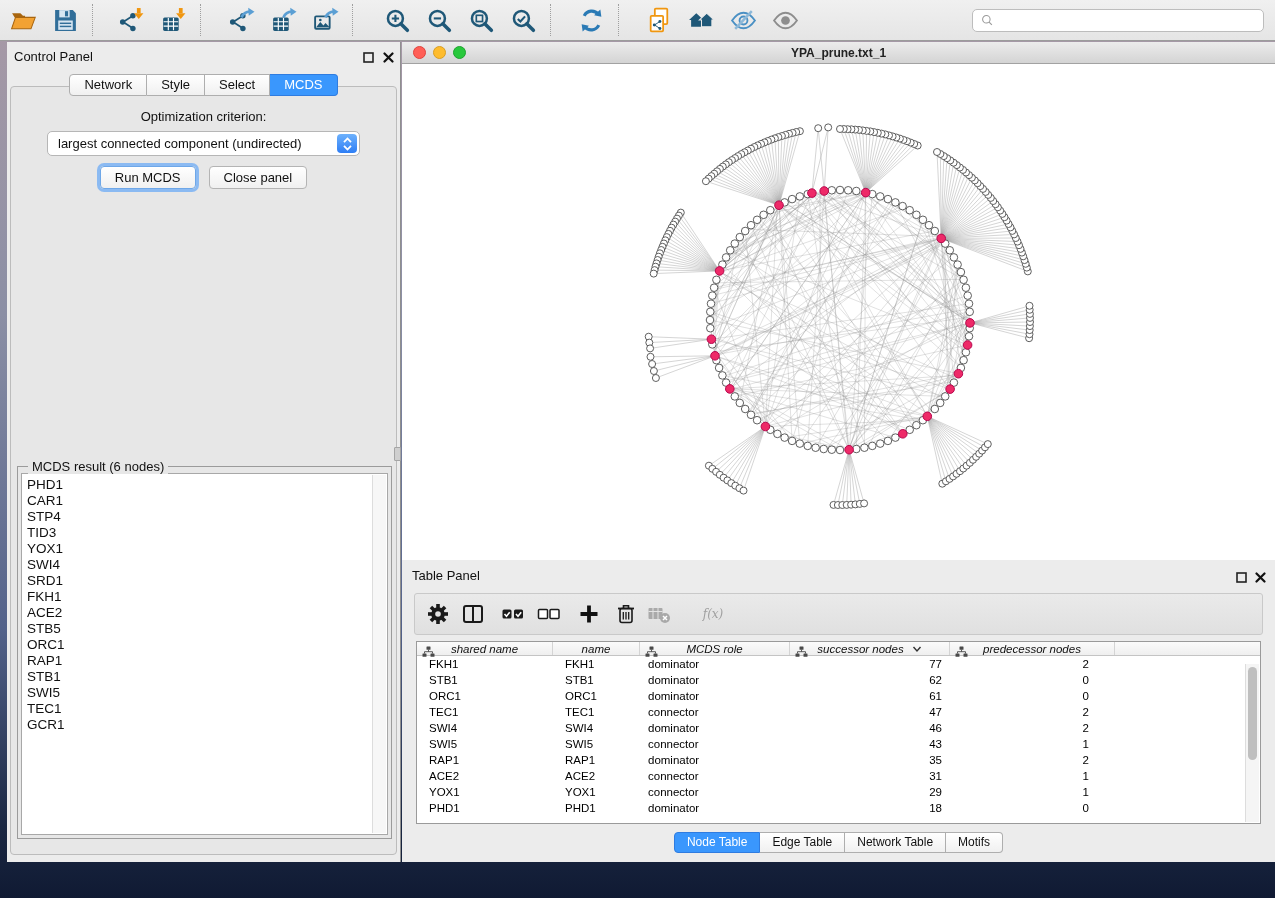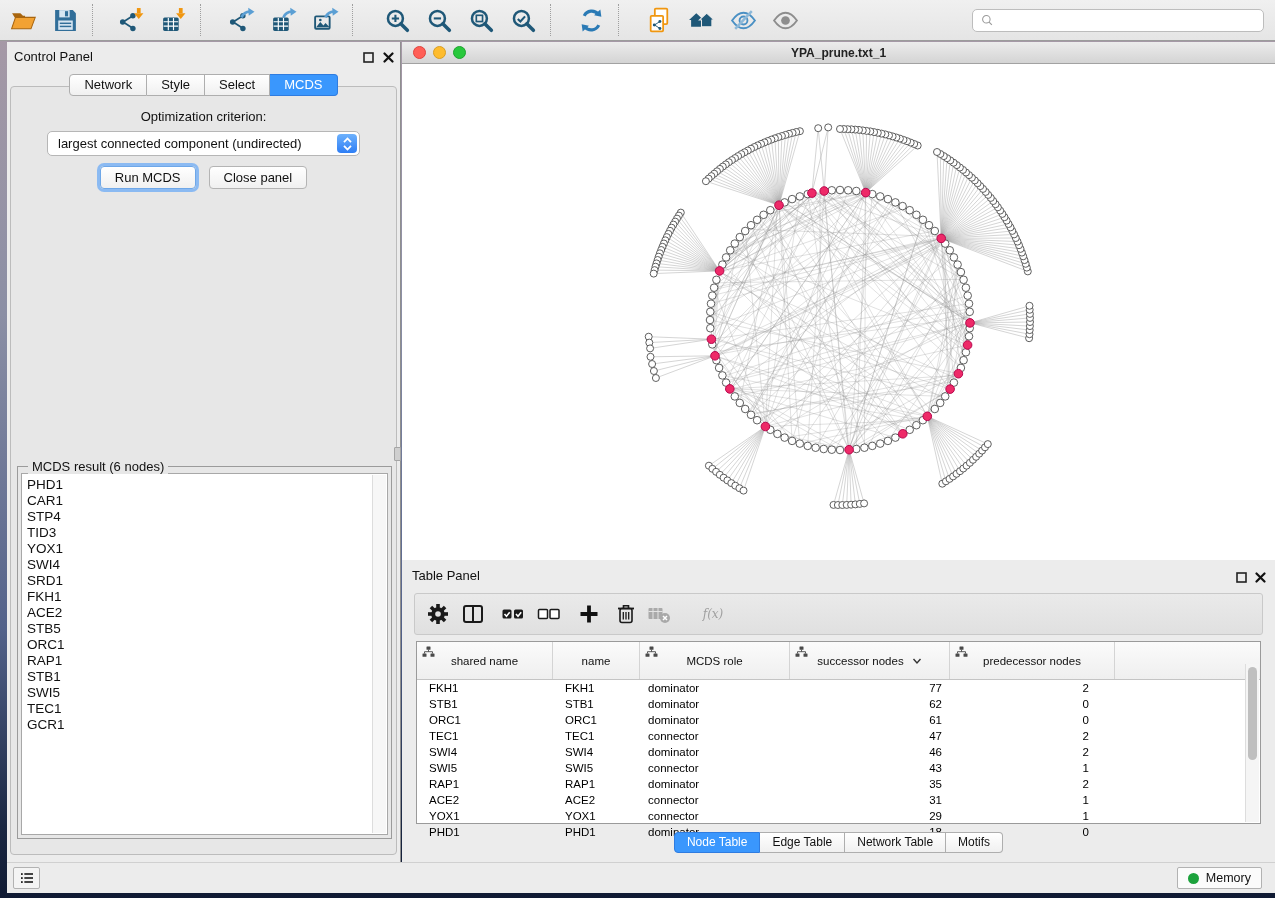--- a/index.html
+++ b/index.html
@@ -68,21 +68,21 @@
   .tp-title{position:absolute;left:10px;top:8px;font-size:13px;color:#111;}
   .tp-float{left:833px;top:11px;}
   .tp-close{left:852px;top:11px;}
   .tp-toolbar{position:absolute;left:12px;top:33px;width:849px;height:42px;box-sizing:border-box;
     background:linear-gradient(#eaeaea,#e0e0e0);border:1px solid #c9c9c9;border-radius:3px;display:flex;align-items:center;}
   .tpi{width:24px;height:24px;display:flex;align-items:center;justify-content:center;}
   .tpi svg{width:24px;height:24px;}
   .tpi.wide svg{width:34px;height:24px;}
   .tp-table{position:absolute;left:14px;top:81px;width:845px;height:183px;background:#fff;
     border:1px solid #9a9a9a;box-sizing:border-box;}
-  .tp-hrow{display:flex;height:38px;background:linear-gradient(#fbfbfb,#efefef);border-bottom:1px solid #c4c4c4;box-sizing:border-box;}
+  .tp-hrow{display:flex;height:14px;background:linear-gradient(#fbfbfb,#efefef);border-bottom:1px solid #c4c4c4;box-sizing:border-box;font-style:italic;}
   .hcell{position:relative;display:flex;align-items:center;justify-content:center;font-size:11.5px;color:#111;
     border-right:1px solid #d4d4d4;box-sizing:border-box;}
   .hcell.filler{flex:1;border-right:none;}
   .hcell .tree{position:absolute;left:5px;top:4px;display:flex;}
   .hcell .chev{margin-left:8px;display:flex;}
   .tp-row{display:flex;height:16px;font-size:11.5px;color:#000;align-items:center;}
   .cell{box-sizing:border-box;white-space:nowrap;overflow:hidden;}
   .tp-scroll{position:absolute;right:1px;top:22px;width:13px;height:158px;background:#f5f5f5;border-left:1px solid #ddd;}
   .tp-thumb{position:absolute;left:2px;top:3px;width:9px;height:93px;background:#bfbfbf;border-radius:5px;}
   .tp-tabs{position:absolute;left:0;top:272px;width:100%;display:flex;justify-content:center;}
@@ -1213,34 +1213,14 @@
       </div>
     </div>
     <div class="tp-tabs" id="tp-tabs">
         <div class="tab small active">Node Table</div>
         <div class="tab small">Edge Table</div>
         <div class="tab small">Network Table</div>
         <div class="tab small">Motifs</div>
       </div>
   </div>
 
-  <div class="status-bar">
-    <div class="sb-list-btn">
-      <svg viewBox="0 0 24 24">
-          <g stroke="#1a1a1a" stroke-width="2.4">
-            <line x1="8" y1="6" x2="21" y2="6"></line>
-            <line x1="8" y1="12" x2="21" y2="12"></line>
-            <line x1="8" y1="18" x2="21" y2="18"></line>
-          </g>
-          <g fill="#1a1a1a">
-            <rect x="3" y="4.8" width="2.6" height="2.6"></rect>
-            <rect x="3" y="10.8" width="2.6" height="2.6"></rect>
-            <rect x="3" y="16.8" width="2.6" height="2.6"></rect>
-          </g>
-        </svg>
-    </div>
-    <div class="sb-memory">
-      <span class="mem-dot"></span>
-      <span>Memory</span>
-    </div>
-  </div>
 
 </div>
 
 </body></html>

